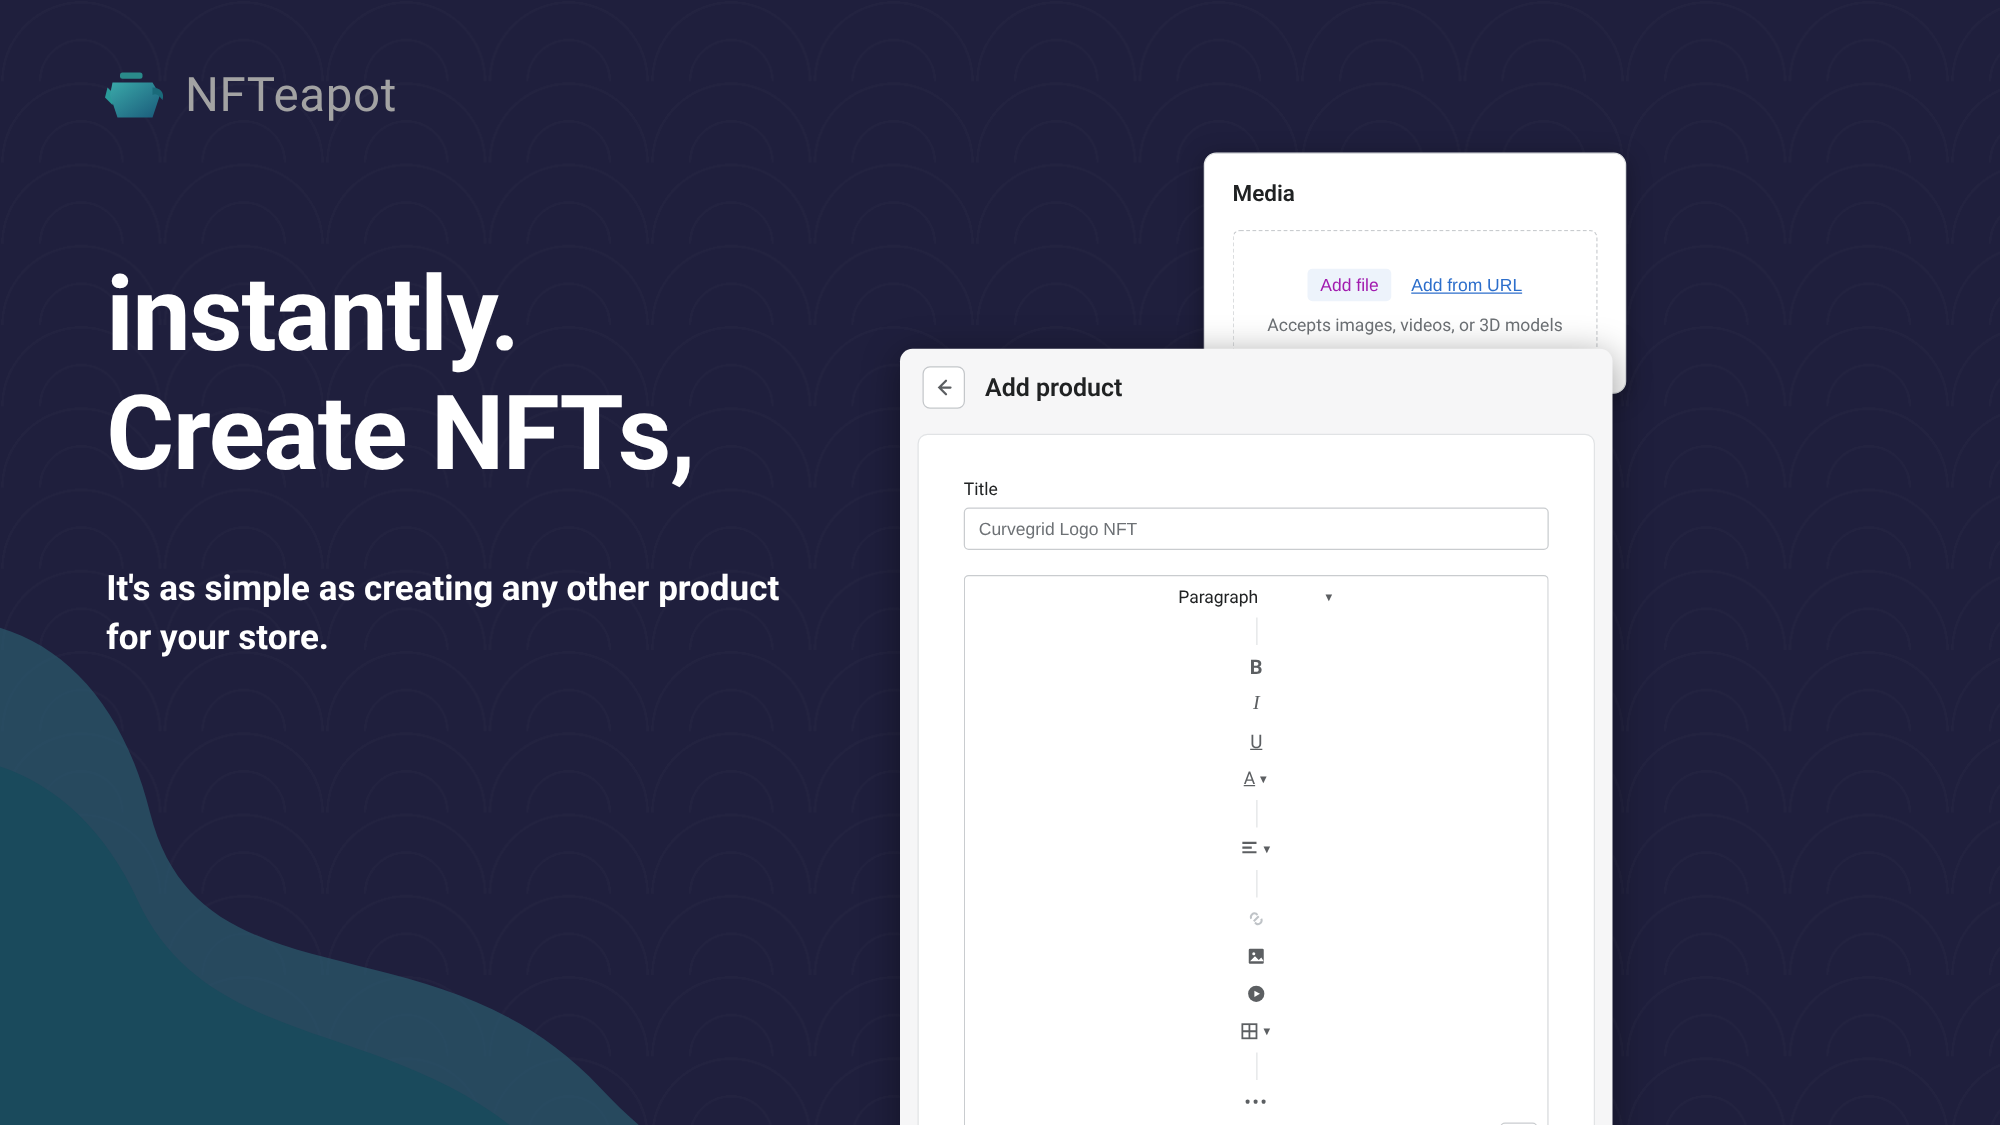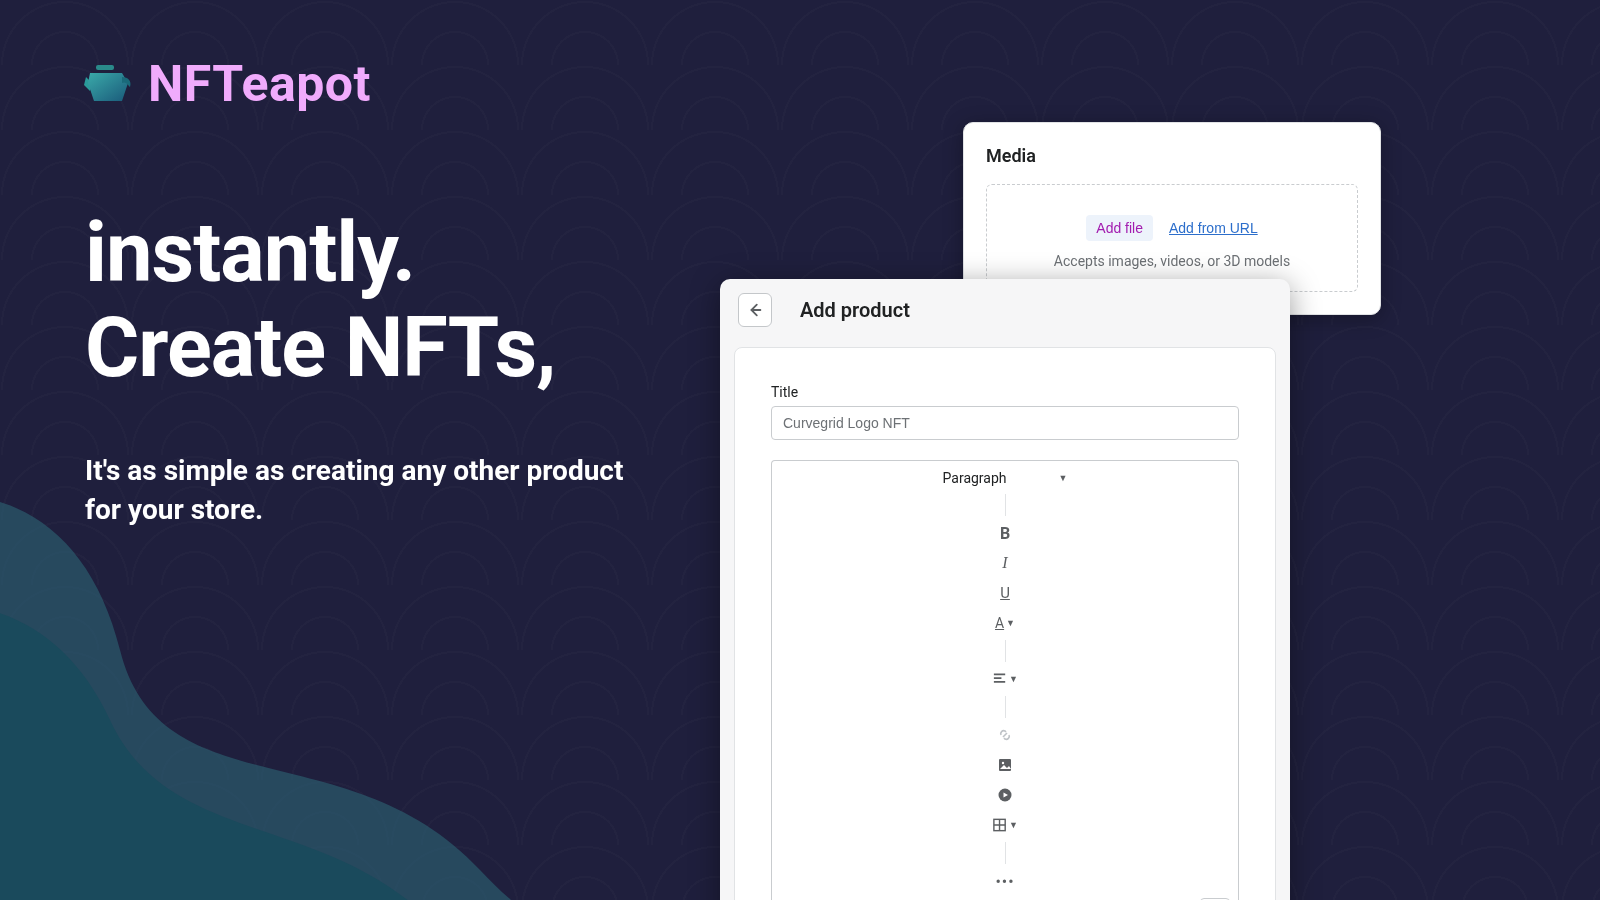--- a/index.html
+++ b/index.html
@@ -27,23 +27,23 @@
 }
 .brand {
   position: absolute;
   left: 80px;
   top: 55px;
   display: flex;
   align-items: center;
   gap: 14px;
 }
 .brand-text {
-  color: #f0abfc;
-  font-size: 50px;
-  font-weight: 700;
+  color: #a3a3a3;
+  font-size: 38px;
+  font-weight: 400;
   letter-spacing: 0.5px;
 }
 .hero {
   position: absolute;
   left: 85px;
   top: 205px;
   color: #fff;
 }
 .hero-title {
   font-size: 83px;
@@ -57,21 +57,21 @@
   font-weight: 700;
   line-height: 1.4;
   max-width: 560px;
 }
 
 
 .media-card {
   position: absolute;
   left: 963px;
   top: 122px;
-  width: 418px;
+  width: 338px;
   background: #fff;
   border: 1px solid #e1e3e5;
   border-radius: 10px;
   padding: 22px;
   box-shadow: 0 4px 20px rgba(0,0,0,0.3);
 }
 .media-title {
   font-size: 18px;
   font-weight: 600;
   color: #202223;
@@ -118,21 +118,21 @@
   top: 279px;
   width: 570px;
   background: #f6f6f7;
   border-radius: 10px;
   box-shadow: 0 6px 30px rgba(0,0,0,0.4);
   overflow: hidden;
 }
 .product-header {
   display: flex;
   align-items: center;
-  gap: 28px;
+  gap: 16px;
   padding: 14px 18px;
 }
 .back-btn {
   width: 34px;
   height: 34px;
   border: 1px solid #c4c7ca;
   border-radius: 6px;
   background: #fff;
   display: flex;
   align-items: center;

